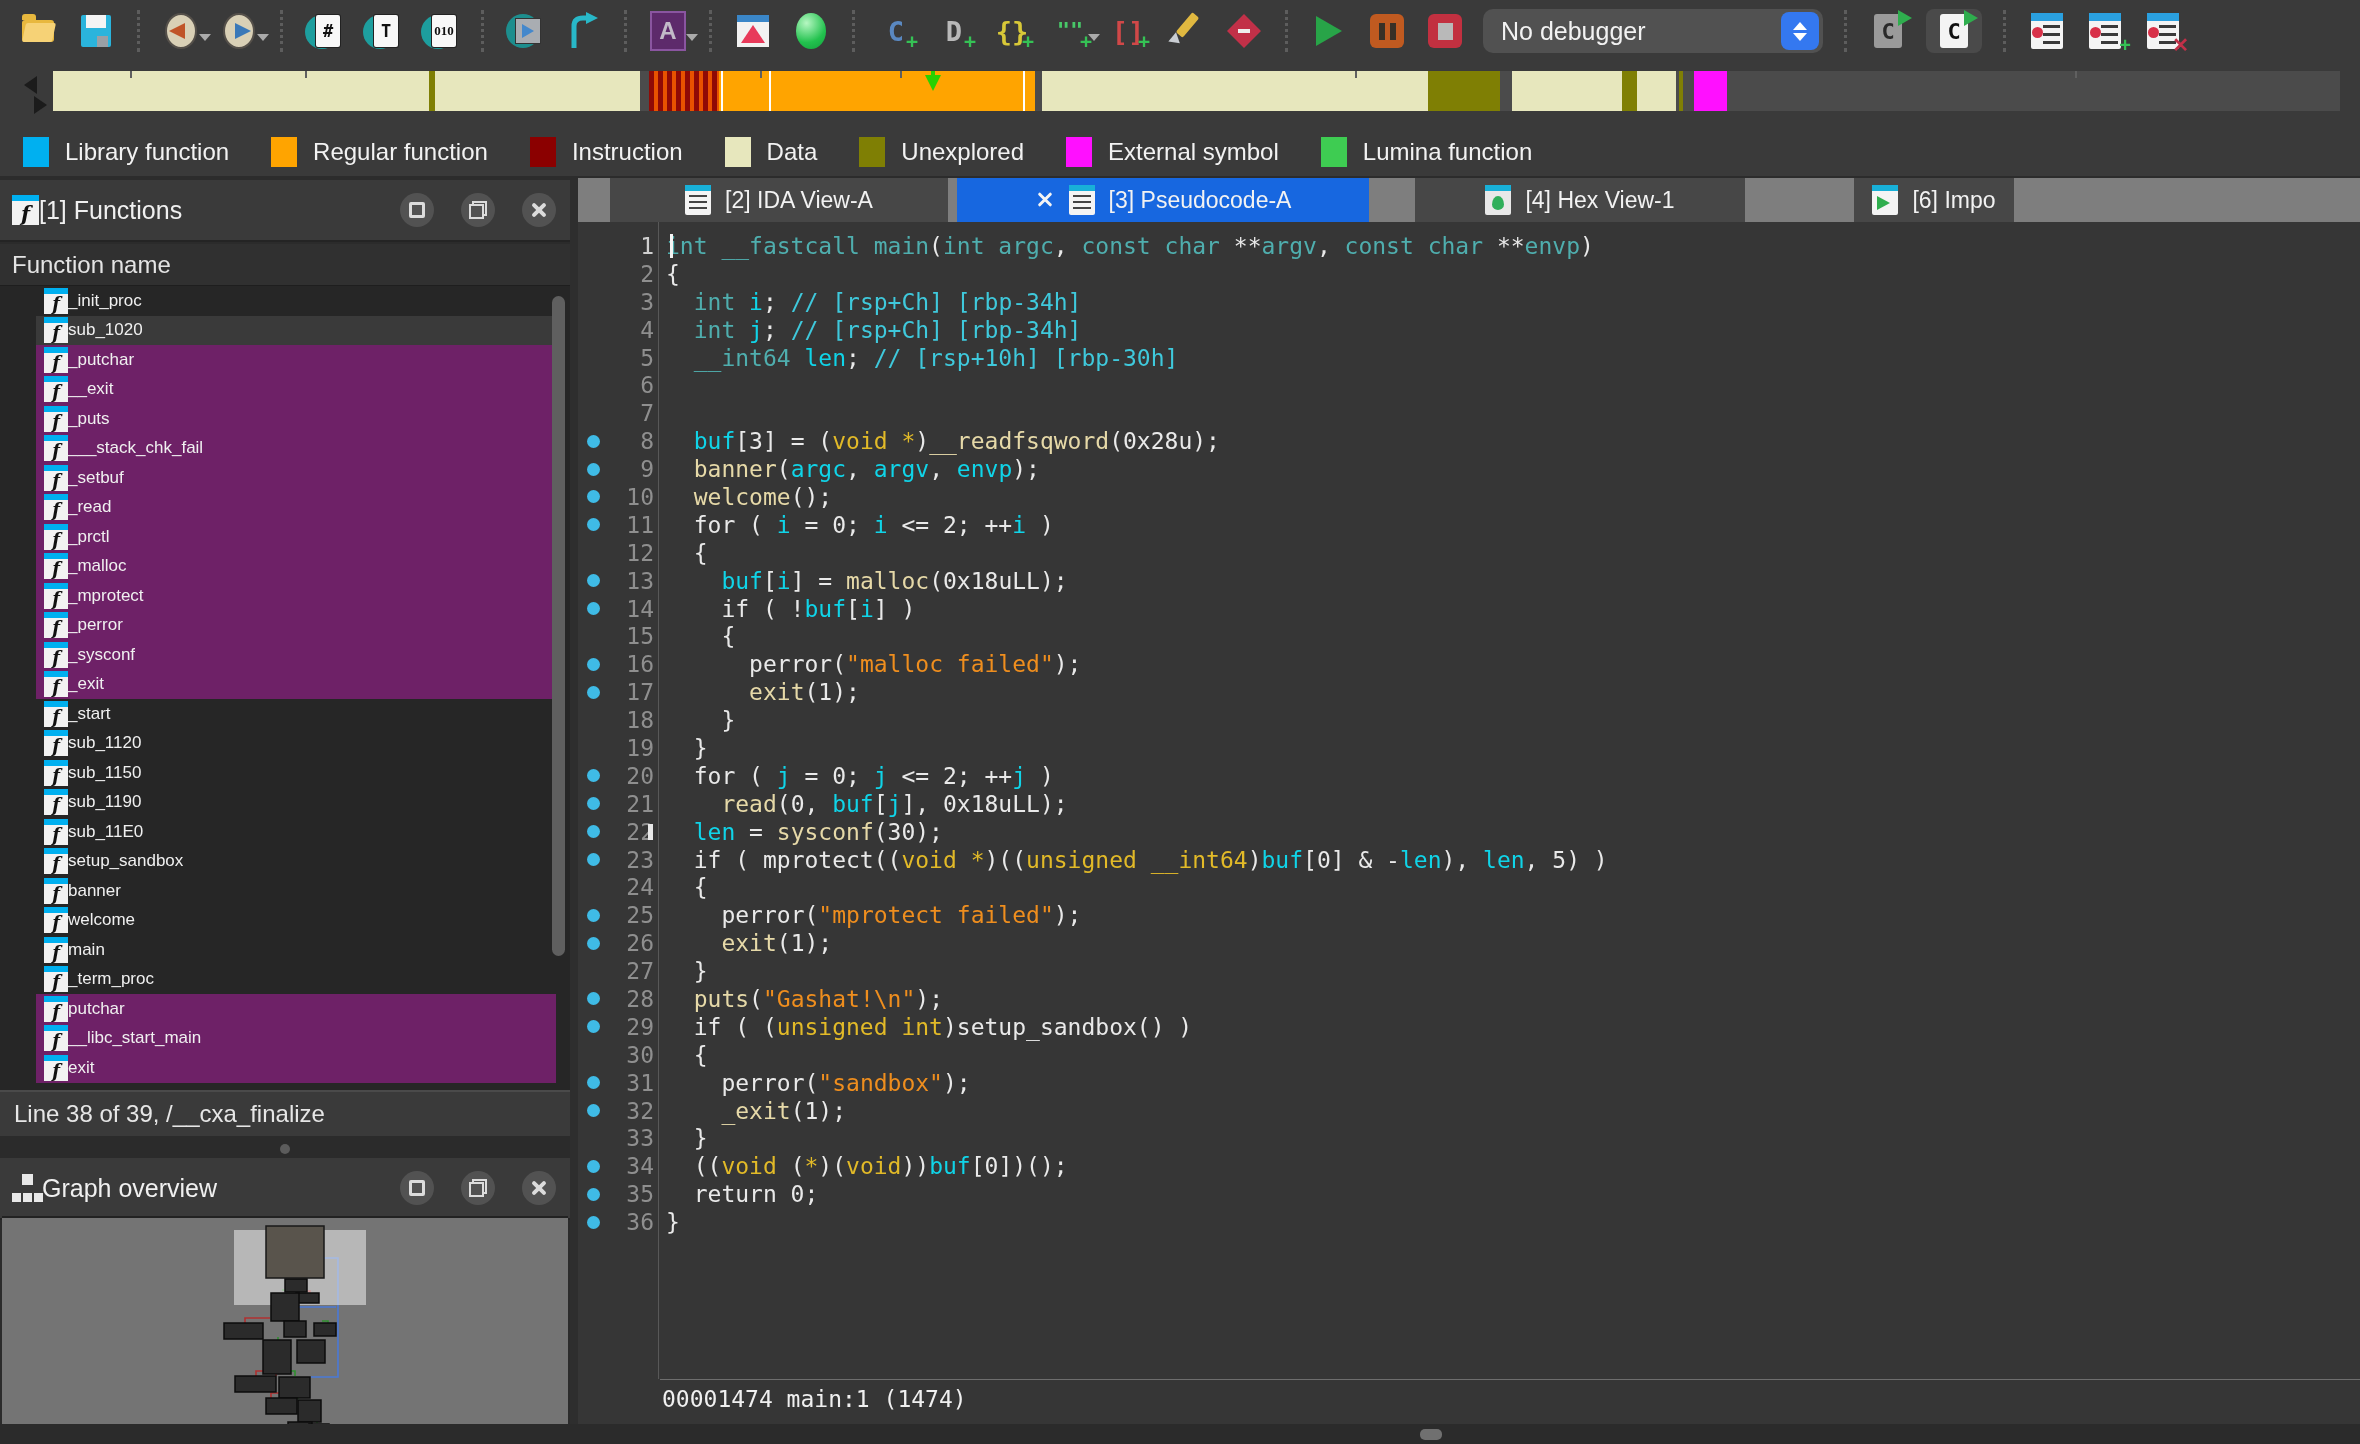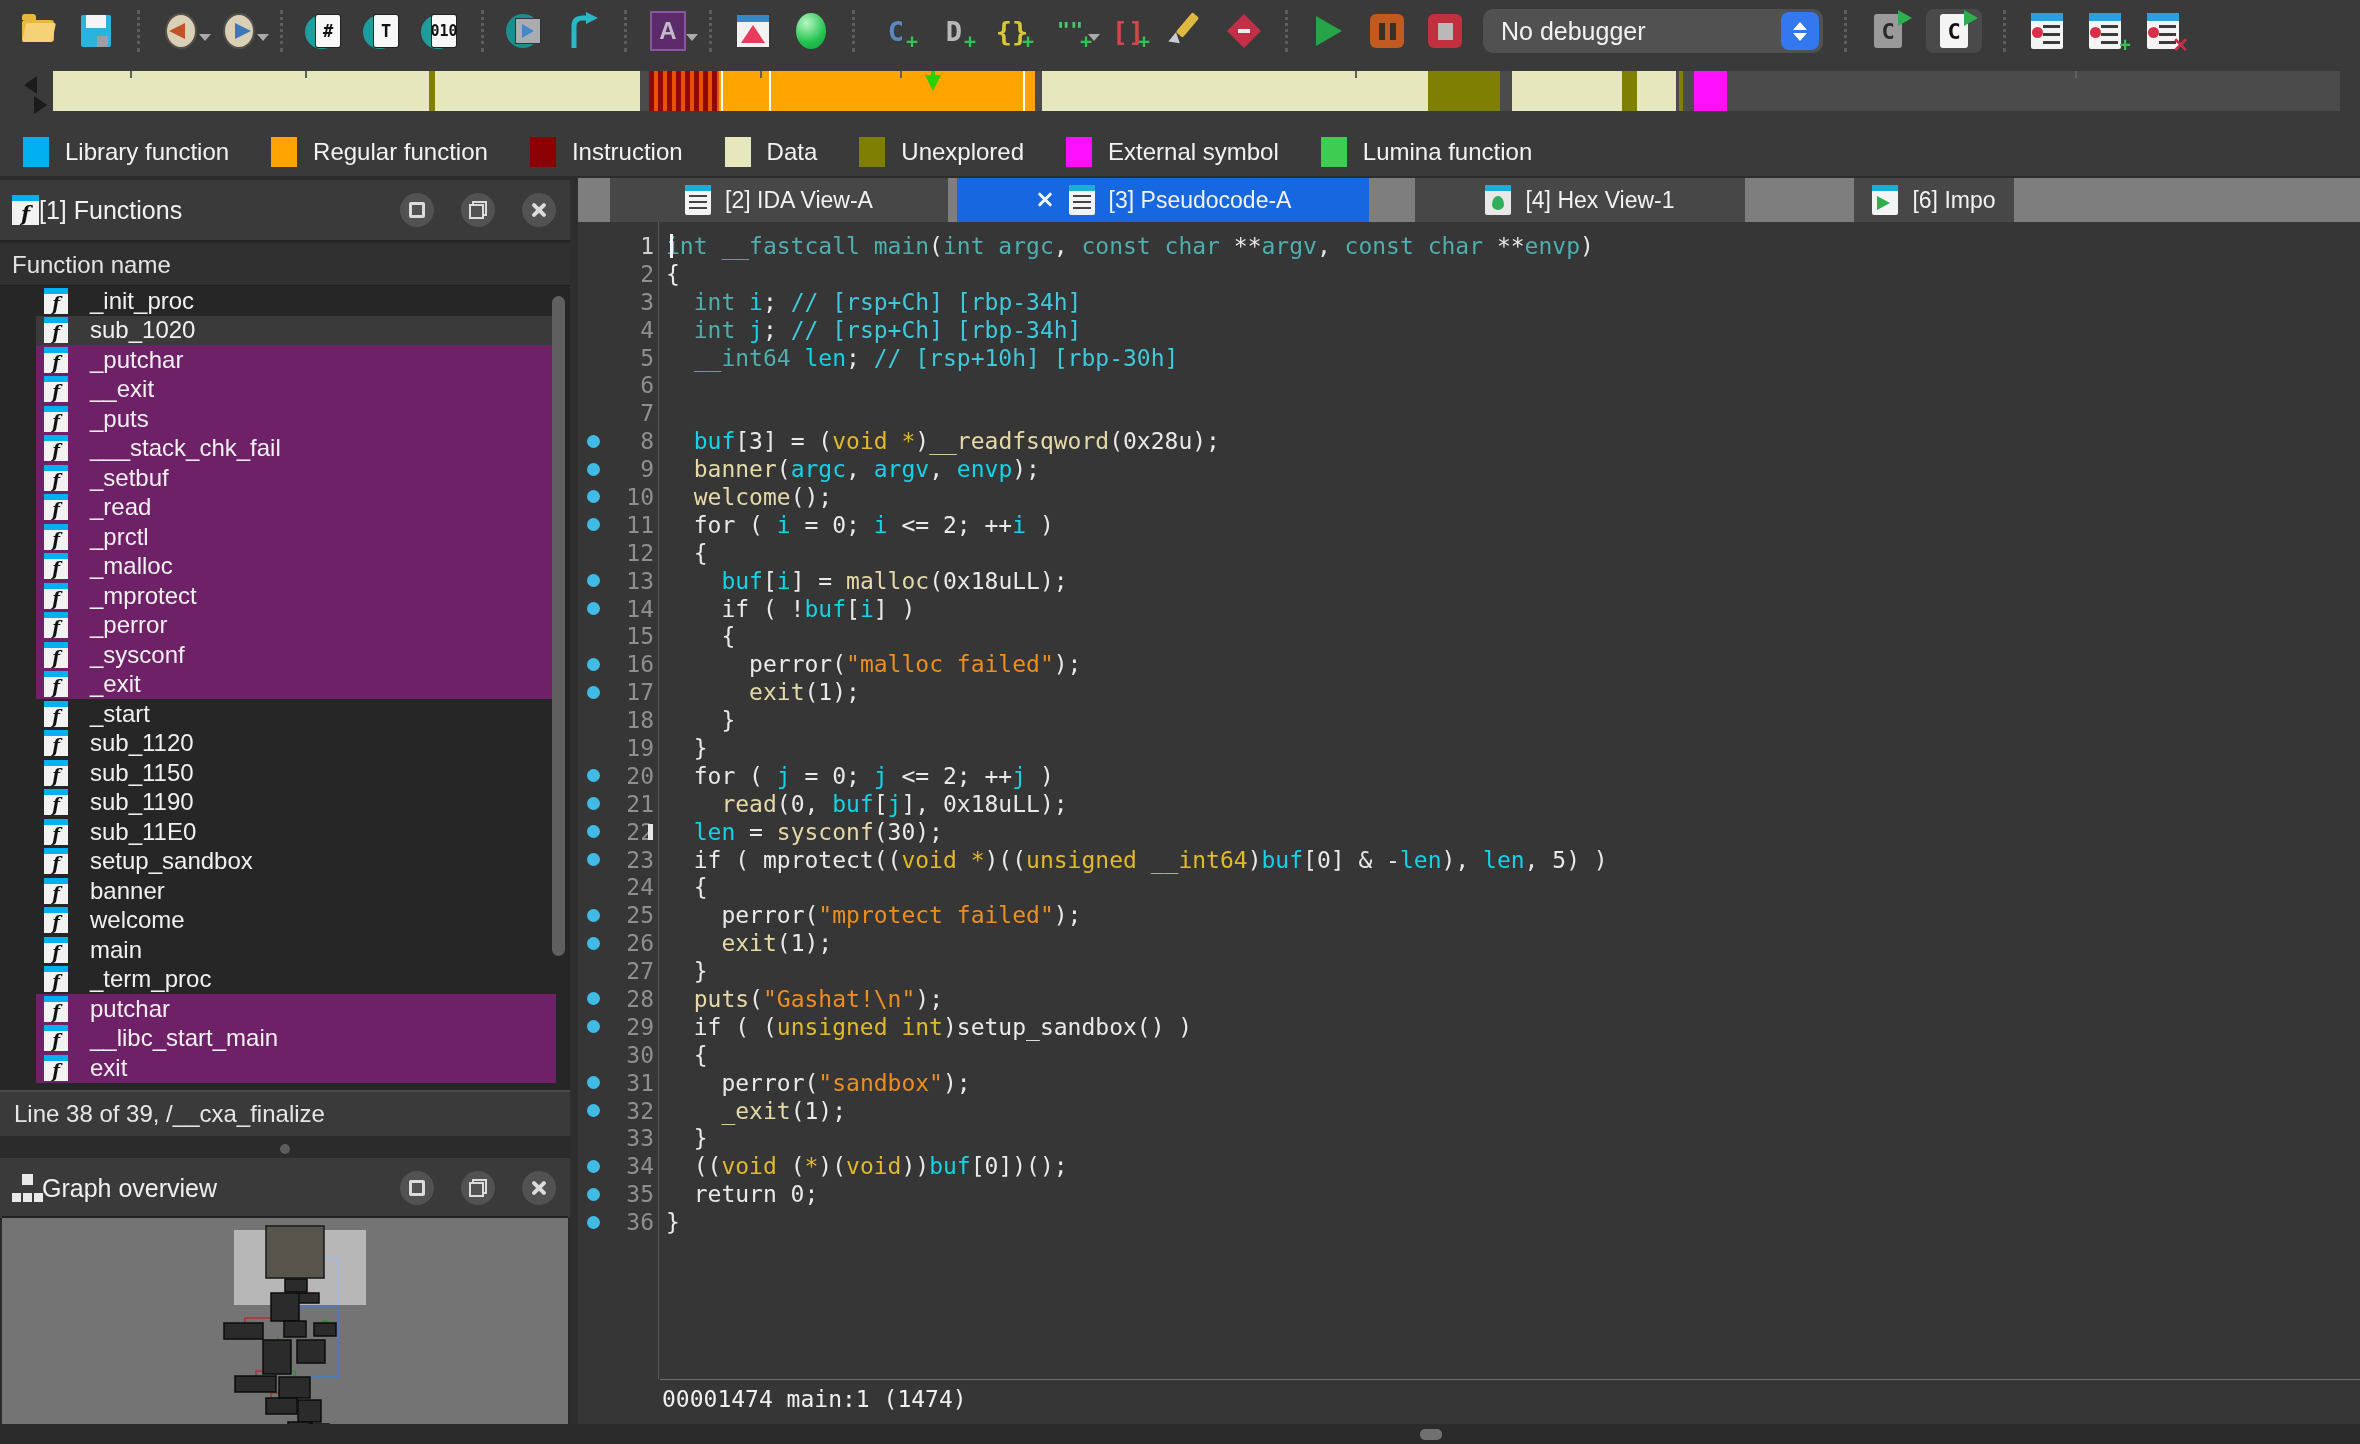--- a/index.html
+++ b/index.html
@@ -15,21 +15,21 @@
   .t-folder .body:before{content:"";position:absolute;top:-6px;left:0;width:14px;height:6px;background:#e8b83e;border-radius:3px 3px 0 0;}
   .t-folder .body:after{content:"";position:absolute;left:2px;top:3px;width:30px;height:19px;background:#f6d276;border-radius:2px;transform:skewX(-12deg);}
   .t-save .body{width:30px;height:32px;background:#2ab4dc;border-radius:2px;position:relative;}
   .t-save .body:before{content:"";position:absolute;top:0;left:5px;width:20px;height:13px;background:#f4f4f4;}
   .t-save .body:after{content:"";position:absolute;bottom:0;left:16px;width:11px;height:11px;background:#9aa0a6;}
   .t-navback .pin,.t-navfwd .pin{width:28px;height:32px;background:#d9d0b6;border-radius:50% 50% 50% 50%;position:relative;border:2px solid #55504a;}
   .t-navback .pin:after{content:"";position:absolute;top:8px;left:2px;border-top:8px solid transparent;border-bottom:8px solid transparent;border-right:16px solid #c05428;}
   .t-navfwd .pin:after{content:"";position:absolute;top:8px;right:2px;border-top:8px solid transparent;border-bottom:8px solid transparent;border-left:16px solid #3a78b8;}
   .t-card .ring{position:absolute;left:1px;top:6px;width:34px;height:34px;border-radius:50%;background:#1d9e9e;}
   .t-card .g{position:relative;width:24px;height:32px;background:#f8f8f8;border-radius:2px;margin-left:8px;color:#111;font-family:"DejaVu Sans Mono",monospace;font-weight:bold;font-size:17px;display:flex;align-items:center;justify-content:center;box-shadow:0 0 0 1px #222;}
-  .t-card .g.small{font-size:15px;letter-spacing:0;}
+  .t-card .g.small{font-size:13px;letter-spacing:0;font-family:Liberation Serif, serif;}
   .t-exitfn .ring{position:absolute;left:1px;top:5px;width:34px;height:34px;border-radius:50%;background:#1d8e8e;}
   .t-exitfn .sq{position:relative;width:24px;height:24px;background:#a9adb2;border:1px solid #333;margin-left:6px;display:flex;align-items:center;justify-content:center;}
   .t-exitfn .sq:after{content:"";border-top:7px solid transparent;border-bottom:7px solid transparent;border-left:12px solid #4488cc;}
   .t-jump svg{display:block;}
   .t-rename .body{width:32px;height:36px;background:#5d2a6b;border:2px solid #8a55a0;display:flex;align-items:center;justify-content:center;color:#c2bac8;font-size:24px;font-weight:bold;}
   .t-winview .body{width:32px;height:32px;background:#f2f2f2;position:relative;display:flex;align-items:flex-end;justify-content:center;}
   .t-winview .body:before{content:"";position:absolute;top:0;left:0;right:0;height:7px;background:#3a86c8;}
   .t-winview .body:after{content:"";margin-bottom:4px;border-left:12px solid transparent;border-right:12px solid transparent;border-bottom:18px solid #e83a5a;}
   .t-lumina .body{width:30px;height:36px;border-radius:50%;background:radial-gradient(circle at 35% 28%,#b6f7c2,#22c24e 60%,#14a03c);}
   .t-addmark{font-family:"DejaVu Sans Mono",monospace;}
@@ -101,21 +101,21 @@
   .ficon:before{content:"";position:absolute;top:0;left:0;right:0;height:6px;background:#00b0f0;}
   .ficon:after{content:"f";font-family:"DejaVu Serif",serif;font-style:italic;font-weight:bold;font-size:21px;color:#111;line-height:1.1;}
   .col-header{position:absolute;left:0;top:64px;width:570px;height:42px;background:#303030;color:#e4e4e4;font-size:24px;display:flex;align-items:center;padding-left:12px;box-sizing:border-box;border-bottom:1px solid #1e1e1e;}
   .fn-list{position:absolute;left:0;top:106px;width:570px;height:804px;background:#262626;overflow:hidden;}
   .fnrow{position:relative;height:29.5px;display:flex;align-items:center;}
   .fnrow .bg{position:absolute;left:36px;width:520px;top:0;bottom:0;}
   .fnrow.lib .bg{background:#6e2167;}
   .fnrow.cur .bg{background:#3a3a3a;}
   .fnrow .ficon{position:relative;width:24px;height:26px;margin-left:44px;}
   .fnrow .ficon:after{font-size:18px;}
-  .fnrow .lbl{position:relative;margin-left:22px;color:#f0f0f0;font-size:24px;white-space:nowrap;}
+  .fnrow .lbl{position:relative;color:#f0f0f0;font-size:17px;white-space:nowrap;}
   .fn-scroll{position:absolute;left:552px;top:116px;width:13px;height:660px;border-radius:7px;background:#5f5f5f;}
   .panel-status{position:absolute;left:0;top:910px;width:570px;height:46px;background:#3a3a3a;border-top:2px solid #4a4a4a;color:#e6e6e6;font-size:24px;display:flex;align-items:center;padding-left:14px;box-sizing:border-box;}
   .drag-dot{position:absolute;left:280px;top:964px;width:10px;height:10px;border-radius:50%;background:#5c5c5c;}
   .graph-header{top:978px;}
   .orgchart{position:relative;width:30px;height:32px;flex:none;}
   .orgchart i{position:absolute;background:#e8e8e8;width:9px;height:9px;}
   .orgchart i:nth-child(1){left:10px;top:2px;width:11px;height:11px;}
   .orgchart i:nth-child(2){left:0;bottom:2px;}
   .orgchart i:nth-child(3){left:11px;bottom:2px;}
   .orgchart i:nth-child(4){left:22px;bottom:2px;}

